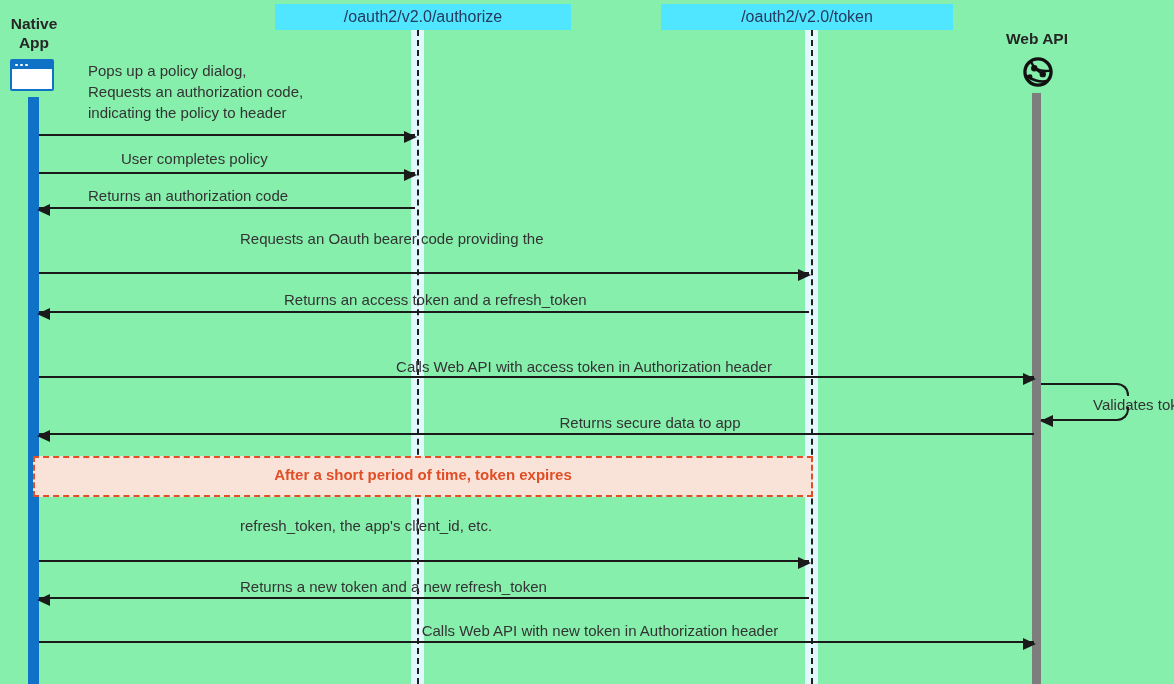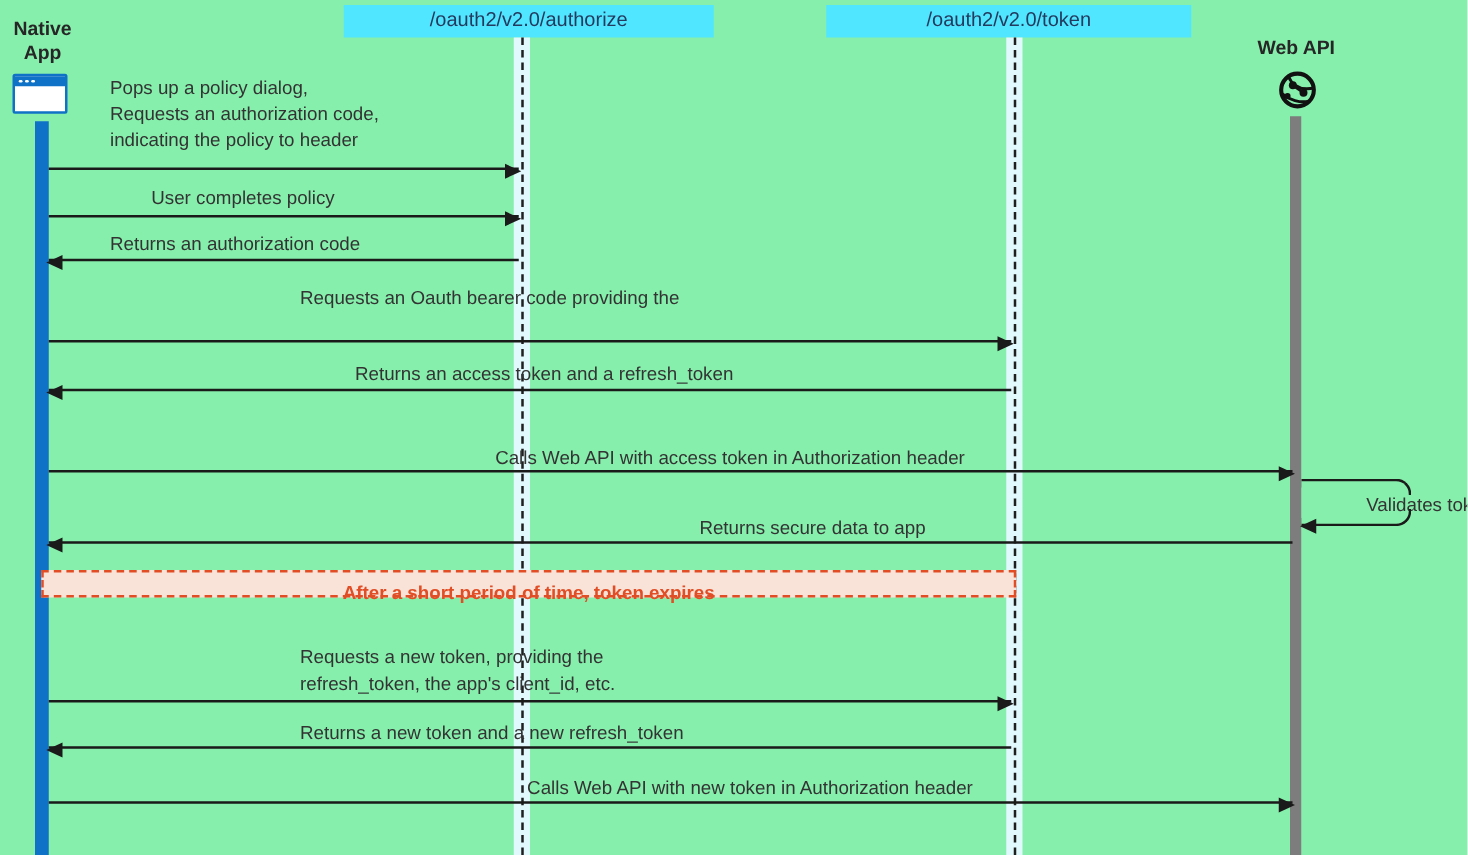--- a/index.html
+++ b/index.html
@@ -102,24 +102,23 @@
   <div class="abs arrow right" style="left:39px;top:376px;width:995px;"></div>
 
   <div class="abs loop-top" style="left:1041px;top:383px;"></div>
   <div class="abs msg" style="left:1093px;top:394px;">Validates token</div>
   <div class="abs loop-bottom" style="left:1041px;top:407px;"></div>
   <div class="abs loop-arrow" style="left:1040px;top:415px;"></div>
 
   <div class="abs msg center" style="left:618px;top:412px;margin-left:32px;">Returns secure data to app</div>
   <div class="abs arrow left" style="left:39px;top:433px;width:995px;"></div>
 
-  <div class="abs note" style="left:33px;top:456px;width:780px;height:22px;line-height:34px;">After a short period of time, token expires</div>
+  <div class="abs note" style="left:33px;top:456px;width:780px;height:41px;line-height:34px;">After a short period of time, token expires</div>
 
   <div class="abs msg" style="left:240px;top:515px;line-height:22px;">
-    <div>Requests a new token, providing the</div>
     <div>refresh_token, the app's client_id, etc.</div>
   </div>
   <div class="abs arrow right" style="left:39px;top:560px;width:770px;"></div>
 
   <div class="abs msg" style="left:240px;top:576px;">Returns a new token and a new refresh_token</div>
   <div class="abs arrow left" style="left:39px;top:597px;width:770px;"></div>
 
   <div class="abs msg center" style="left:600px;top:620px;">Calls Web API with new token in Authorization header</div>
   <div class="abs arrow right" style="left:39px;top:641px;width:995px;"></div>
 

